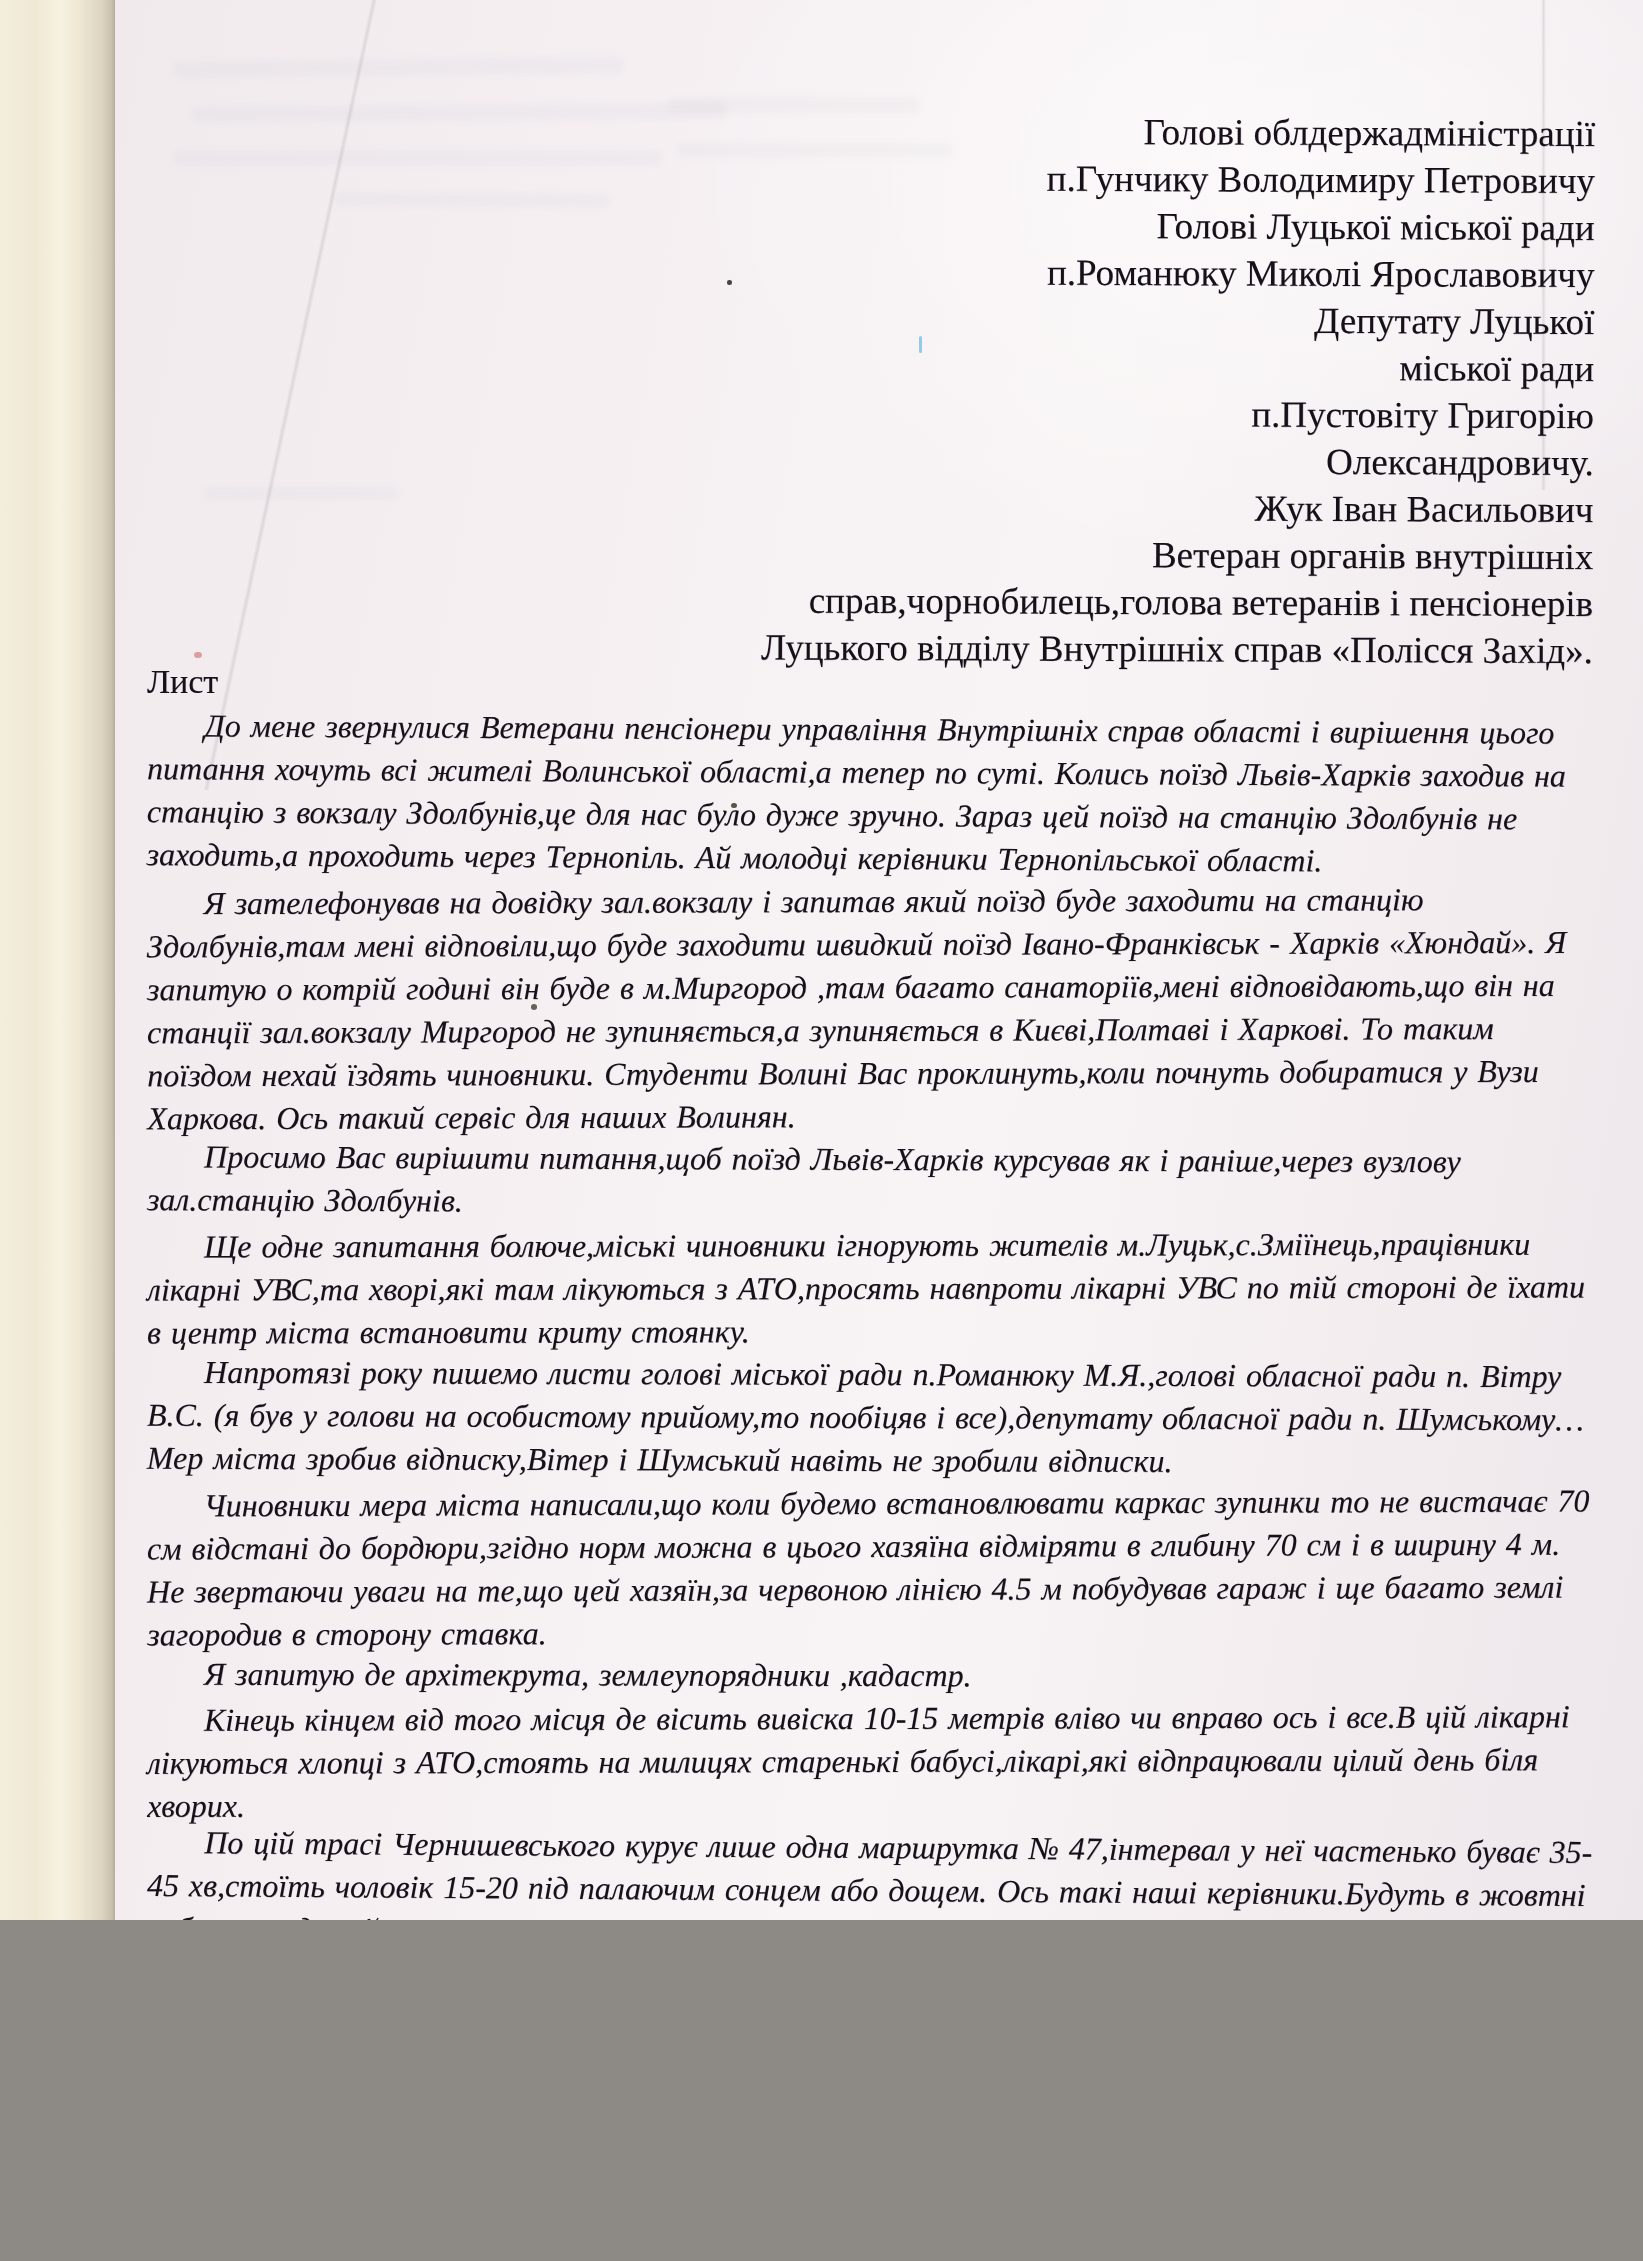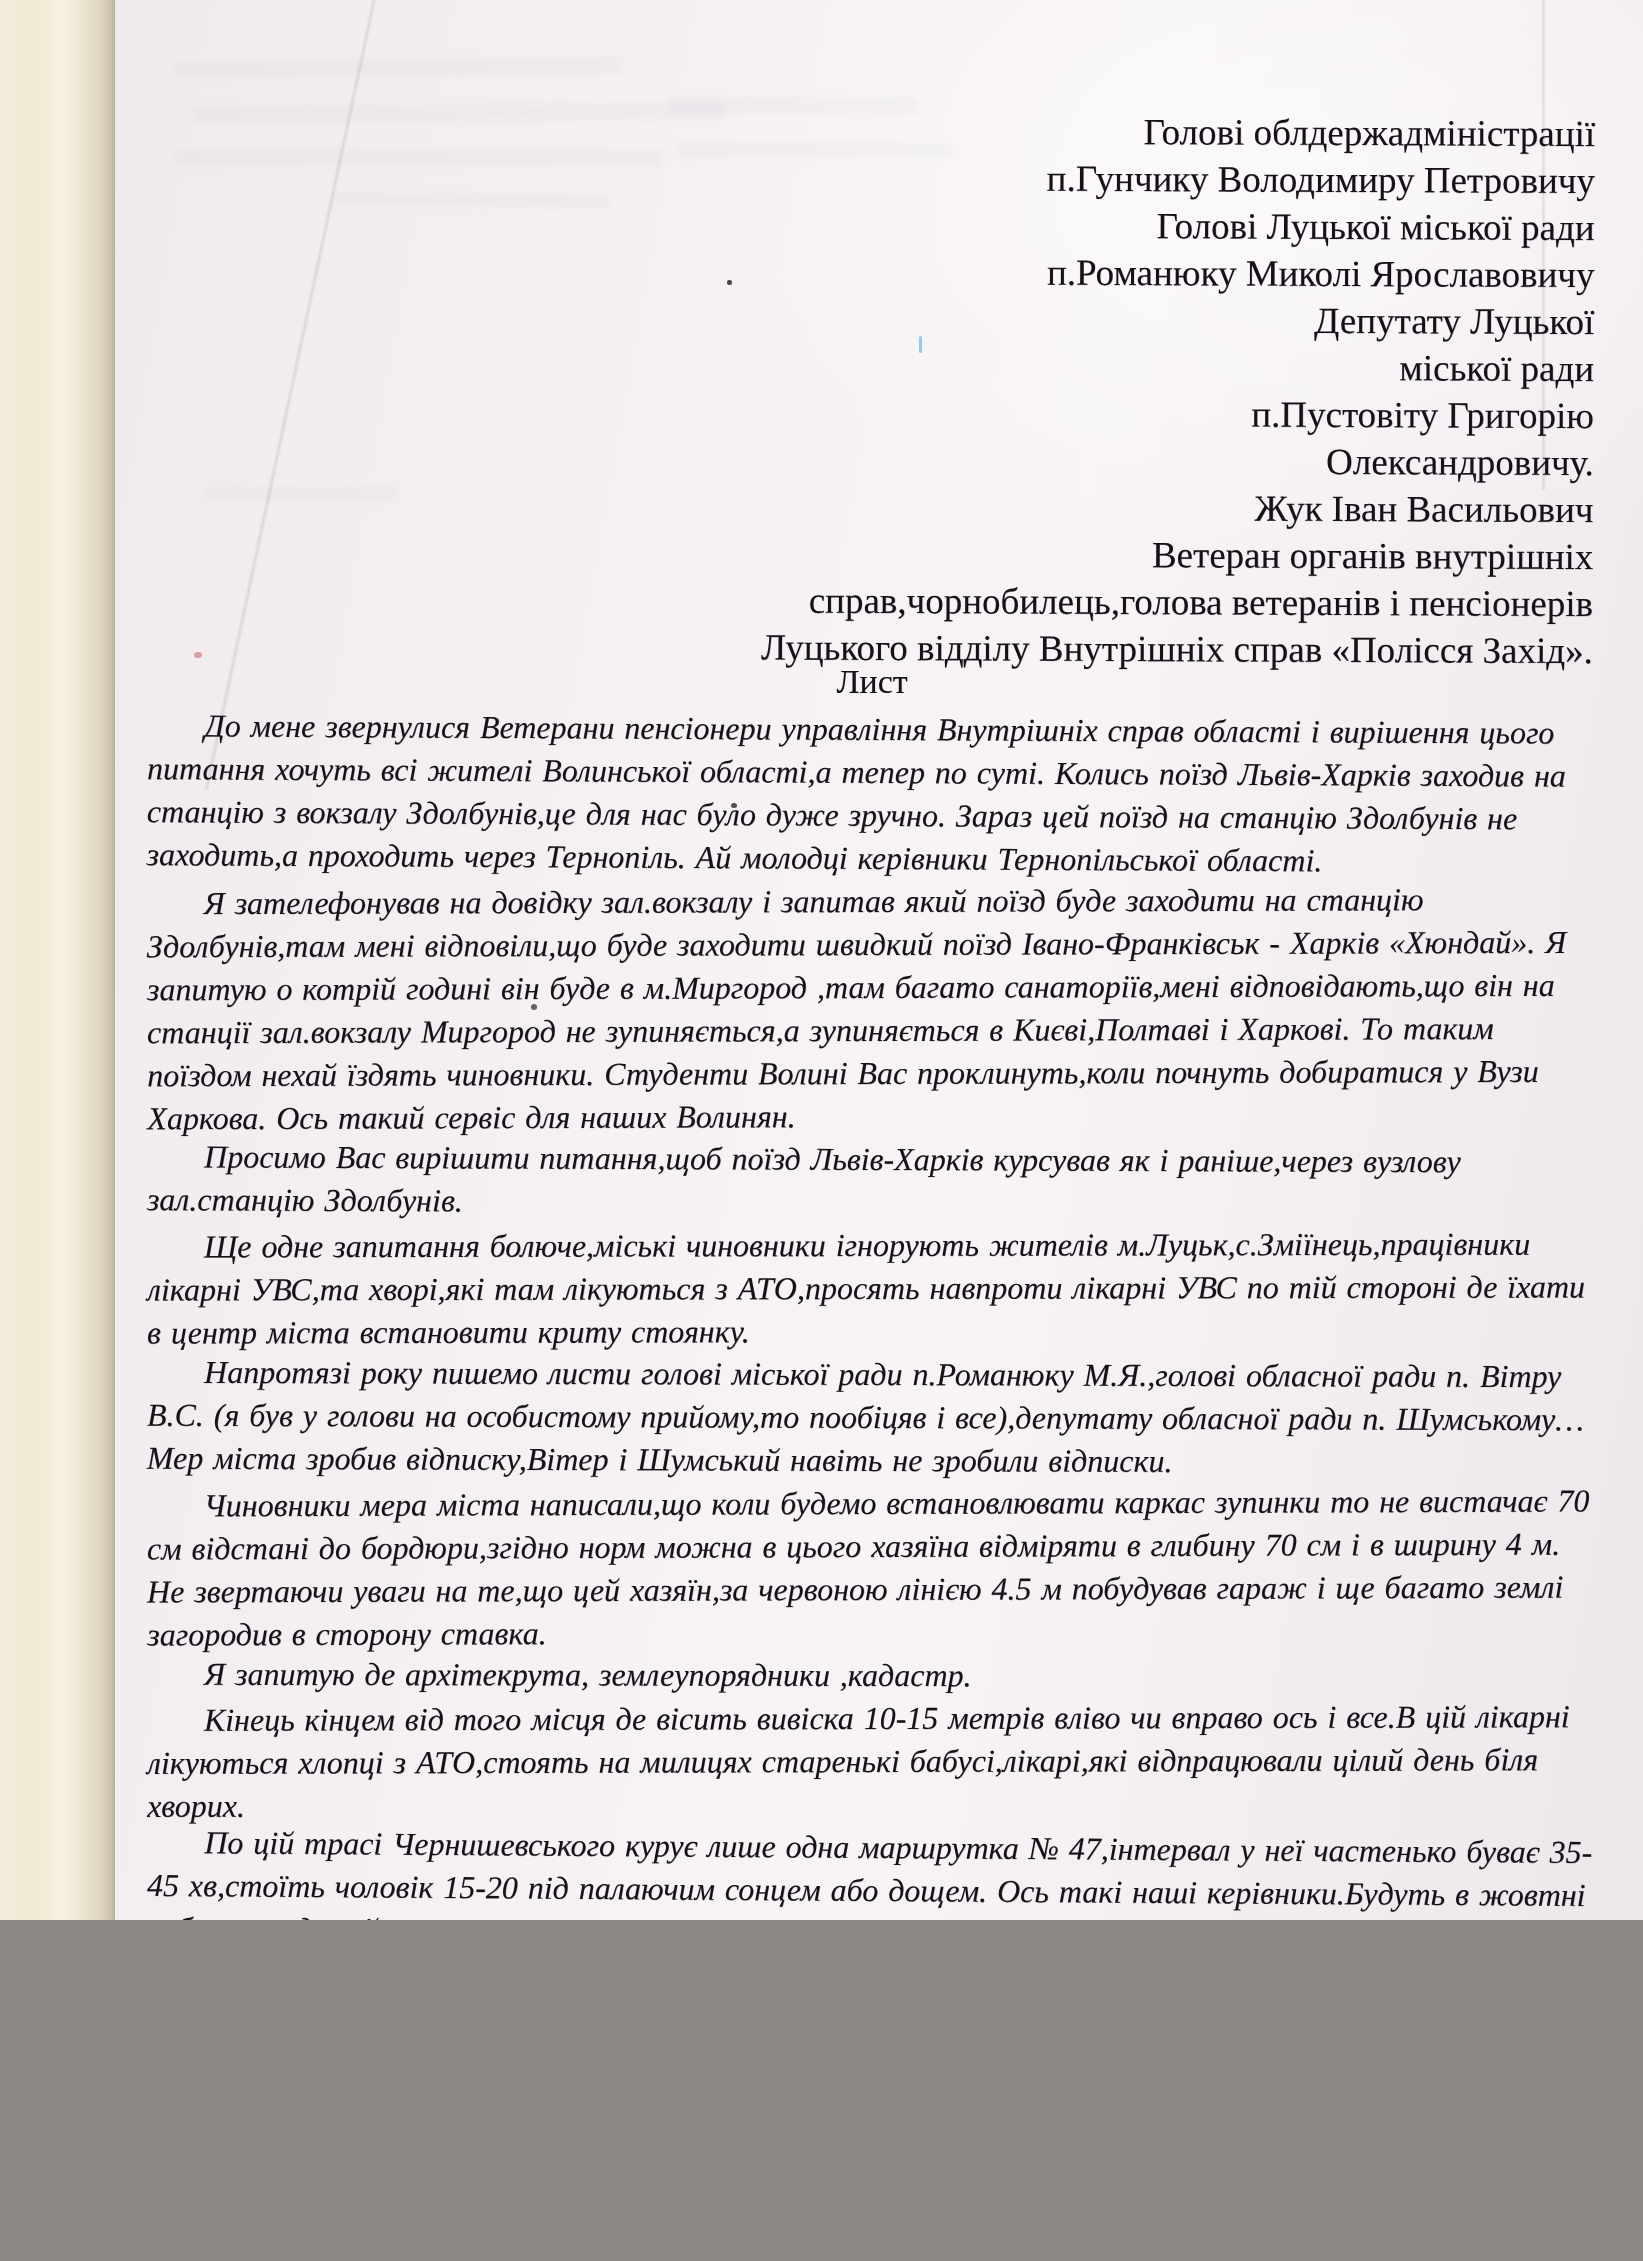--- a/index.html
+++ b/index.html
@@ -13,21 +13,21 @@
   
   .page{position:absolute;left:115px;top:0;width:1529px;height:2261px;overflow:hidden;
     background:
       radial-gradient(902px 580px at 78% 8%, rgba(255,255,255,.55), rgba(255,255,255,0) 70%),
       linear-gradient(100deg,#f0eaed 0%,#f5eff2 28%,#f8f4f5 55%,#f3edf0 76%,#ece5e9 100%);}
   .doc-text{color:#171019;text-shadow:0.4px 0.4px 0 rgba(60,20,50,.35), -0.6px 0 0 rgba(0,150,200,.07);}
   
   .recipients{position:absolute;top:108px;right:50px;width:967px;text-align:right;
     font-size:37px;line-height:47px;transform:rotate(.25deg);}
   
-  .title{position:absolute;top:659px;left:32px;width:1450px;text-align:center;margin:0;
+  .title{position:absolute;top:659px;left:32px;width:1450px;text-align:left;margin:0;
     font-size:34px;font-weight:normal;line-height:45px;}
   .body-block{position:absolute;top:708px;left:32px;width:1452px;
     font-size:32px;line-height:43px;word-spacing:1.9px;font-style:italic;}
   .body-block p{margin:0;text-indent:57px;}
   .body-block p:nth-of-type(1){transform:rotate(.30deg);}
   .body-block p:nth-of-type(2){transform:rotate(-.18deg);}
   .body-block p:nth-of-type(3){transform:rotate(.22deg);}
   .body-block p:nth-of-type(4){transform:rotate(-.12deg);}
   .body-block p:nth-of-type(5){transform:rotate(.18deg);}
   .body-block p:nth-of-type(6){transform:rotate(-.20deg);}

